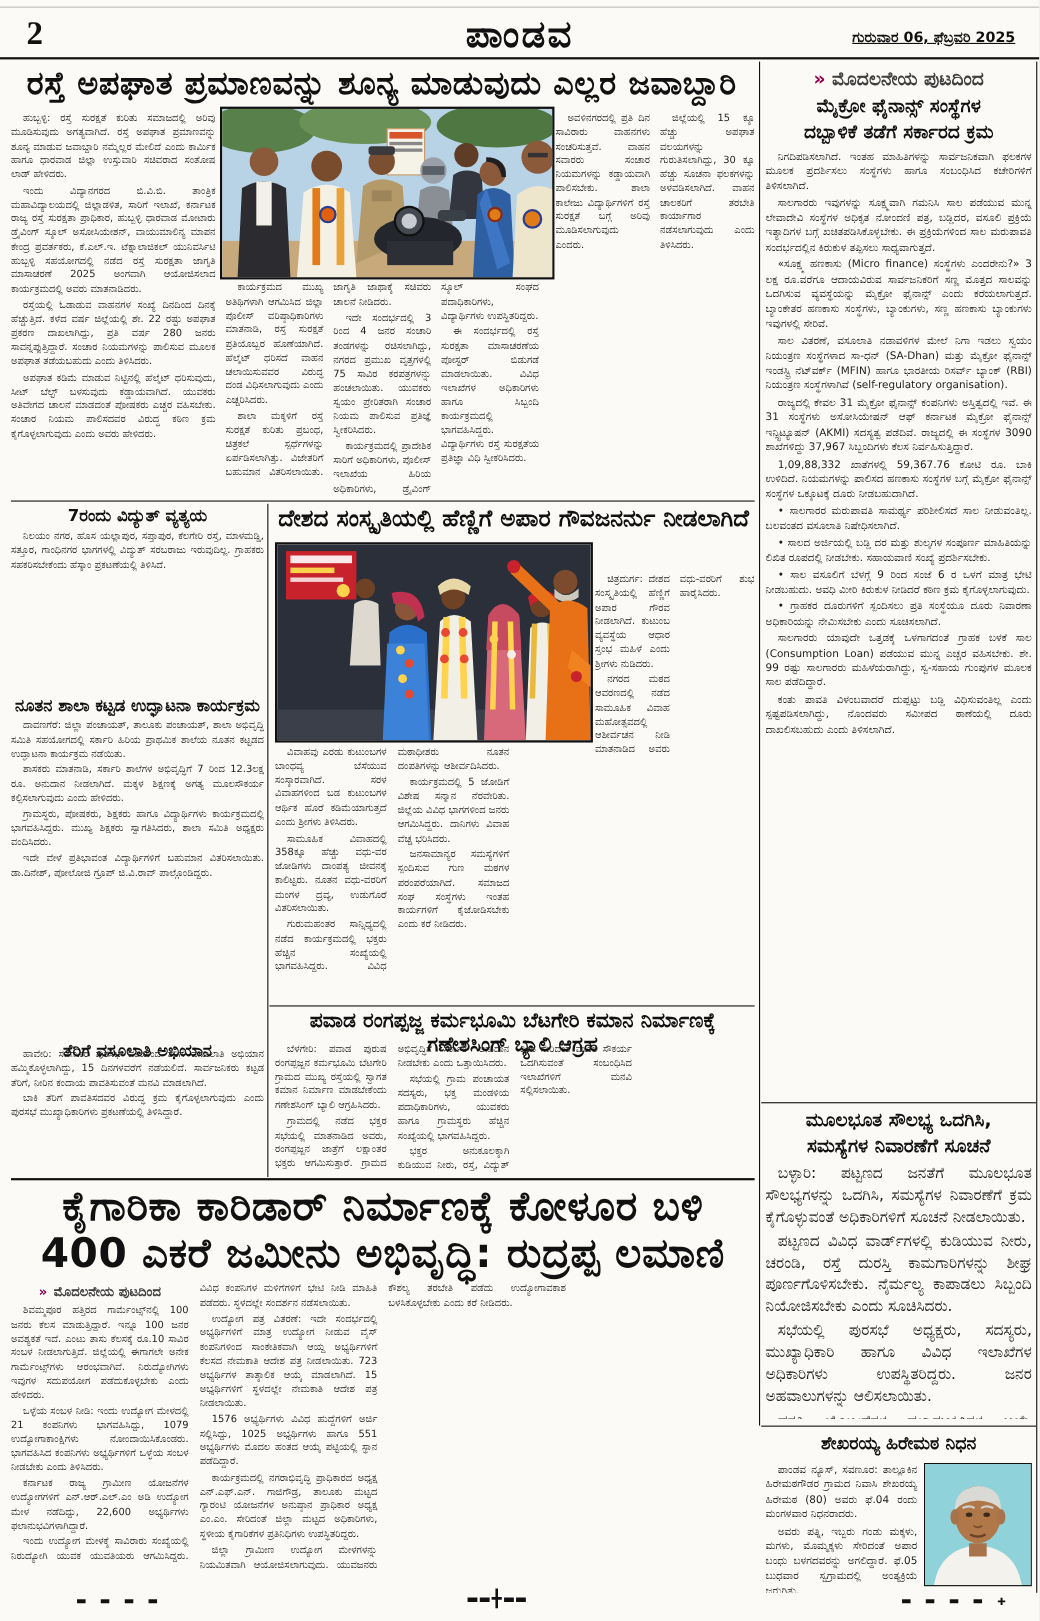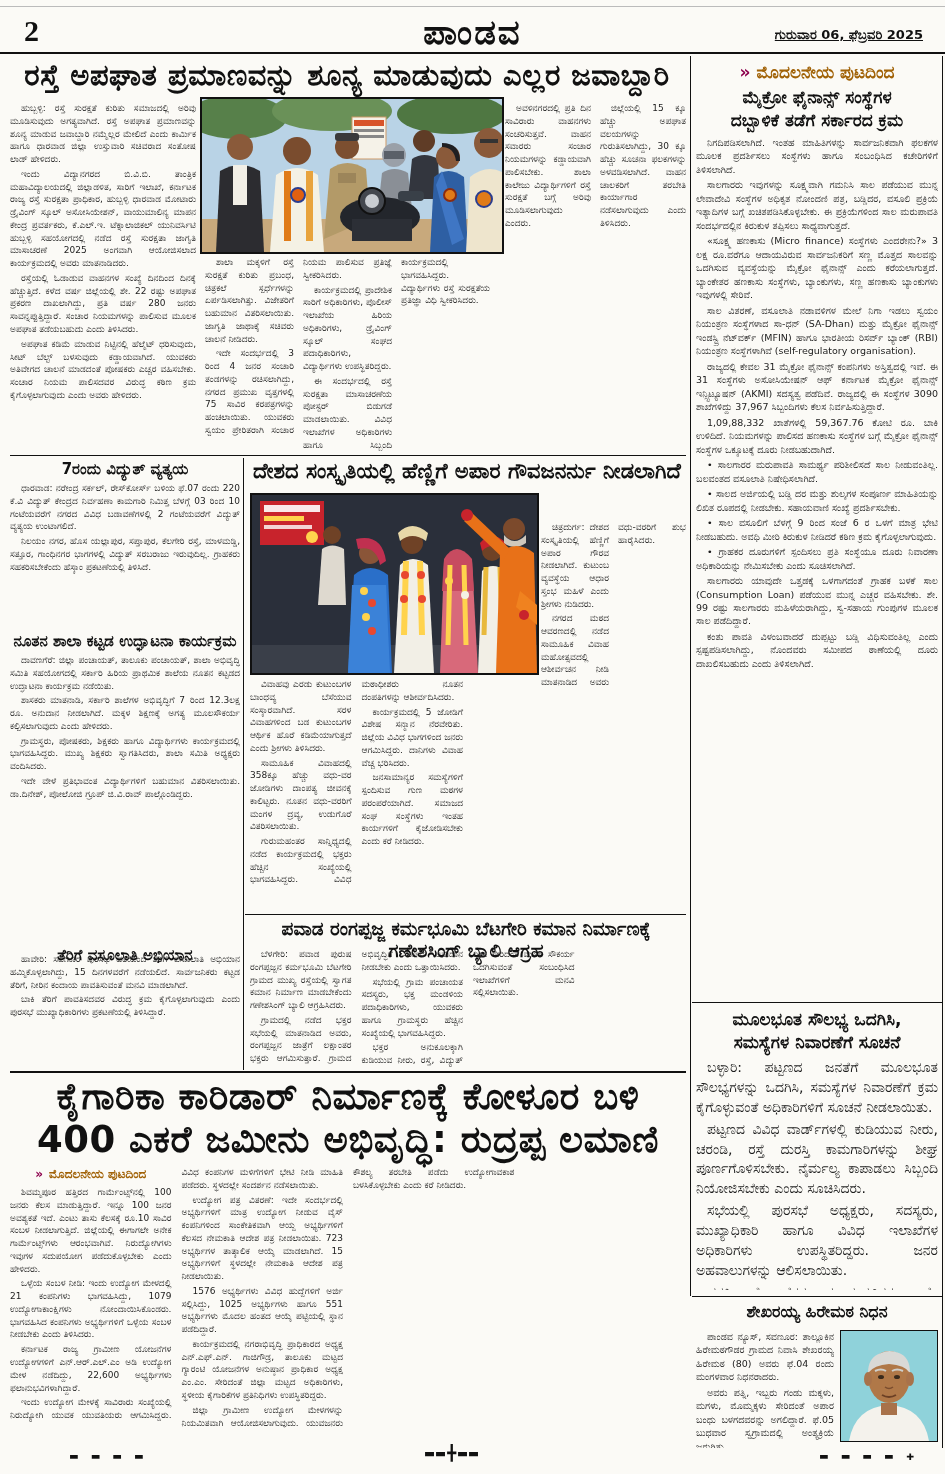--- a/index.html
+++ b/index.html
@@ -16,21 +16,21 @@
   .head-main{font-size:29px;font-weight:700;text-align:center;letter-spacing:0.5px;
              font-family:"DejaVu Sans", sans-serif;}
   .head-mid{font-size:21px;font-weight:700;text-align:center;font-family:"DejaVu Sans", sans-serif;}
   .head-sub{font-size:15px;font-weight:700;text-align:center;font-family:"DejaVu Sans", sans-serif;}
   .head-big{font-size:37px;font-weight:900;text-align:center;line-height:1.15;
             font-family:"DejaVu Sans", sans-serif;letter-spacing:0.5px;}
   .head-right{font-size:17px;font-weight:700;text-align:center;line-height:1.35;
               font-family:"DejaVu Sans", sans-serif;}
   .tagrow{font-family:"DejaVu Sans", sans-serif;font-weight:700;}
   .chev{color:#8d004d;margin-right:6px;}
-  .tagtext{color:#a16207;}
+  .tagtext{color:#404040;}
   .pagenum{font-size:30px;font-weight:700;font-family:"Liberation Serif", serif;}
   .masthead{font-size:34px;font-weight:900;letter-spacing:2px;font-family:"DejaVu Sans", sans-serif;}
   .dateline{font-size:13px;font-weight:700;font-family:"DejaVu Sans", sans-serif;}
   .photo{border:2px solid #111;background:#ccc;}
   .mark{font-weight:900;font-family:"DejaVu Sans Mono", monospace;color:#111;}
 </style>
 </head>
 <body>
 
 <div id="page">
@@ -103,31 +103,31 @@
       <rect x="278" y="40" width="18" height="4" fill="#333"></rect>
     </svg>
   </div>
 
   <div class="abs bodytext cols2" style="left:505px;top:102px;width:181px;height:148px;">
       <p class="para">ಅವಳಿನಗರದಲ್ಲಿ ಪ್ರತಿ ದಿನ ಸಾವಿರಾರು ವಾಹನಗಳು ಸಂಚರಿಸುತ್ತವೆ. ವಾಹನ ಸವಾರರು ಸಂಚಾರ ನಿಯಮಗಳನ್ನು ಕಡ್ಡಾಯವಾಗಿ ಪಾಲಿಸಬೇಕು. ಶಾಲಾ ಕಾಲೇಜು ವಿದ್ಯಾರ್ಥಿಗಳಿಗೆ ರಸ್ತೆ ಸುರಕ್ಷತೆ ಬಗ್ಗೆ ಅರಿವು ಮೂಡಿಸಲಾಗುವುದು ಎಂದರು.</p>
       <p class="para">ಜಿಲ್ಲೆಯಲ್ಲಿ 15 ಕ್ಕೂ ಹೆಚ್ಚು ಅಪಘಾತ ವಲಯಗಳನ್ನು ಗುರುತಿಸಲಾಗಿದ್ದು, 30 ಕ್ಕೂ ಹೆಚ್ಚು ಸೂಚನಾ ಫಲಕಗಳನ್ನು ಅಳವಡಿಸಲಾಗಿದೆ. ವಾಹನ ಚಾಲಕರಿಗೆ ತರಬೇತಿ ಕಾರ್ಯಾಗಾರ ನಡೆಸಲಾಗುವುದು ಎಂದು ತಿಳಿಸಿದರು.</p>
     </div>
 
   <div class="abs bodytext cols5" style="left:205px;top:256px;width:481px;height:196px;">
+      <p class="para">ಕಾರ್ಯಕ್ರಮದ ಮುಖ್ಯ ಅತಿಥಿಗಳಾಗಿ ಆಗಮಿಸಿದ ಜಿಲ್ಲಾ ಪೊಲೀಸ್ ವರಿಷ್ಠಾಧಿಕಾರಿಗಳು ಮಾತನಾಡಿ, ರಸ್ತೆ ಸುರಕ್ಷತೆ ಪ್ರತಿಯೊಬ್ಬರ ಹೊಣೆಯಾಗಿದೆ. ಹೆಲ್ಮೆಟ್ ಧರಿಸದೆ ವಾಹನ ಚಲಾಯಿಸುವವರ ವಿರುದ್ಧ ದಂಡ ವಿಧಿಸಲಾಗುವುದು ಎಂದು ಎಚ್ಚರಿಸಿದರು.</p>
       <p class="para">ಶಾಲಾ ಮಕ್ಕಳಿಗೆ ರಸ್ತೆ ಸುರಕ್ಷತೆ ಕುರಿತು ಪ್ರಬಂಧ, ಚಿತ್ರಕಲೆ ಸ್ಪರ್ಧೆಗಳನ್ನು ಏರ್ಪಡಿಸಲಾಗಿತ್ತು. ವಿಜೇತರಿಗೆ ಬಹುಮಾನ ವಿತರಿಸಲಾಯಿತು. ಜಾಗೃತಿ ಜಾಥಾಕ್ಕೆ ಸಚಿವರು ಚಾಲನೆ ನೀಡಿದರು.</p>
       <p class="para">ಇದೇ ಸಂದರ್ಭದಲ್ಲಿ 3 ರಿಂದ 4 ಜನರ ಸಂಚಾರಿ ತಂಡಗಳನ್ನು ರಚಿಸಲಾಗಿದ್ದು, ನಗರದ ಪ್ರಮುಖ ವೃತ್ತಗಳಲ್ಲಿ 75 ಸಾವಿರ ಕರಪತ್ರಗಳನ್ನು ಹಂಚಲಾಯಿತು. ಯುವಕರು ಸ್ವಯಂ ಪ್ರೇರಿತರಾಗಿ ಸಂಚಾರ ನಿಯಮ ಪಾಲಿಸುವ ಪ್ರತಿಜ್ಞೆ ಸ್ವೀಕರಿಸಿದರು.</p>
       <p class="para">ಕಾರ್ಯಕ್ರಮದಲ್ಲಿ ಪ್ರಾದೇಶಿಕ ಸಾರಿಗೆ ಅಧಿಕಾರಿಗಳು, ಪೊಲೀಸ್ ಇಲಾಖೆಯ ಹಿರಿಯ ಅಧಿಕಾರಿಗಳು, ಡ್ರೈವಿಂಗ್ ಸ್ಕೂಲ್ ಸಂಘದ ಪದಾಧಿಕಾರಿಗಳು, ವಿದ್ಯಾರ್ಥಿಗಳು ಉಪಸ್ಥಿತರಿದ್ದರು.</p>
       <p class="para">ಈ ಸಂದರ್ಭದಲ್ಲಿ ರಸ್ತೆ ಸುರಕ್ಷತಾ ಮಾಸಾಚರಣೆಯ ಪೋಸ್ಟರ್ ಬಿಡುಗಡೆ ಮಾಡಲಾಯಿತು. ವಿವಿಧ ಇಲಾಖೆಗಳ ಅಧಿಕಾರಿಗಳು ಹಾಗೂ ಸಿಬ್ಬಂದಿ ಕಾರ್ಯಕ್ರಮದಲ್ಲಿ ಭಾಗವಹಿಸಿದ್ದರು. ವಿದ್ಯಾರ್ಥಿಗಳು ರಸ್ತೆ ಸುರಕ್ಷತೆಯ ಪ್ರತಿಜ್ಞಾ ವಿಧಿ ಸ್ವೀಕರಿಸಿದರು.</p>
     </div>
 
   <div class="abs rule" style="left:10px;top:455px;width:676px;height:1px;"></div>
 
   <div class="abs head-sub" style="left:10px;top:460px;width:230px;">7ರಂದು ವಿದ್ಯುತ್ ವ್ಯತ್ಯಯ</div>
   <div class="abs bodytext" style="left:10px;top:482px;width:230px;height:142px;">
-      <p class="para">ಧಾರವಾಡ: ನರೇಂದ್ರ ಸರ್ಕಲ್, ರೇಸ್‌ಕೋರ್ಸ್ ಬಳಿಯ ಫೆ.07 ರಂದು 220 ಕೆ.ವಿ ವಿದ್ಯುತ್ ಕೇಂದ್ರದ ನಿರ್ವಹಣಾ ಕಾಮಗಾರಿ ನಿಮಿತ್ತ ಬೆಳಗ್ಗೆ 03 ರಿಂದ 10 ಗಂಟೆಯವರೆಗೆ ನಗರದ ವಿವಿಧ ಬಡಾವಣೆಗಳಲ್ಲಿ 2 ಗಂಟೆಯವರೆಗೆ ವಿದ್ಯುತ್ ವ್ಯತ್ಯಯ ಉಂಟಾಗಲಿದೆ.</p>
       <p class="para">ನಿಲಯಂ ನಗರ, ಹೊಸ ಯಲ್ಲಾಪುರ, ಸಪ್ತಾಪುರ, ಕೆಲಗೇರಿ ರಸ್ತೆ, ಮಾಳಮಡ್ಡಿ, ಸತ್ತೂರ, ಗಾಂಧಿನಗರ ಭಾಗಗಳಲ್ಲಿ ವಿದ್ಯುತ್ ಸರಬರಾಜು ಇರುವುದಿಲ್ಲ. ಗ್ರಾಹಕರು ಸಹಕರಿಸಬೇಕೆಂದು ಹೆಸ್ಕಾಂ ಪ್ರಕಟಣೆಯಲ್ಲಿ ತಿಳಿಸಿದೆ.</p>
     </div>
 
   <div class="abs head-sub" style="left:10px;top:632px;width:230px;">ನೂತನ ಶಾಲಾ ಕಟ್ಟಡ ಉದ್ಘಾಟನಾ ಕಾರ್ಯಕ್ರಮ</div>
   <div class="abs bodytext" style="left:10px;top:654px;width:230px;height:284px;">
       <p class="para">ದಾವಣಗೆರೆ: ಜಿಲ್ಲಾ ಪಂಚಾಯತ್, ತಾಲೂಕು ಪಂಚಾಯತ್, ಶಾಲಾ ಅಭಿವೃದ್ಧಿ ಸಮಿತಿ ಸಹಯೋಗದಲ್ಲಿ ಸರ್ಕಾರಿ ಹಿರಿಯ ಪ್ರಾಥಮಿಕ ಶಾಲೆಯ ನೂತನ ಕಟ್ಟಡದ ಉದ್ಘಾಟನಾ ಕಾರ್ಯಕ್ರಮ ನಡೆಯಿತು.</p>
       <p class="para">ಶಾಸಕರು ಮಾತನಾಡಿ, ಸರ್ಕಾರಿ ಶಾಲೆಗಳ ಅಭಿವೃದ್ಧಿಗೆ 7 ರಿಂದ 12.3ಲಕ್ಷ ರೂ. ಅನುದಾನ ನೀಡಲಾಗಿದೆ. ಮಕ್ಕಳ ಶಿಕ್ಷಣಕ್ಕೆ ಅಗತ್ಯ ಮೂಲಸೌಕರ್ಯ ಕಲ್ಪಿಸಲಾಗುವುದು ಎಂದು ಹೇಳಿದರು.</p>
       <p class="para">ಗ್ರಾಮಸ್ಥರು, ಪೋಷಕರು, ಶಿಕ್ಷಕರು ಹಾಗೂ ವಿದ್ಯಾರ್ಥಿಗಳು ಕಾರ್ಯಕ್ರಮದಲ್ಲಿ ಭಾಗವಹಿಸಿದ್ದರು. ಮುಖ್ಯ ಶಿಕ್ಷಕರು ಸ್ವಾಗತಿಸಿದರು, ಶಾಲಾ ಸಮಿತಿ ಅಧ್ಯಕ್ಷರು ವಂದಿಸಿದರು.</p>
       <p class="para">ಇದೇ ವೇಳೆ ಪ್ರತಿಭಾವಂತ ವಿದ್ಯಾರ್ಥಿಗಳಿಗೆ ಬಹುಮಾನ ವಿತರಿಸಲಾಯಿತು. ಡಾ.ದಿನೇಶ್, ಪೋಲೋಜಿ ಗ್ರೂಪ್ ಜಿ.ವಿ.ರಾವ್ ಪಾಲ್ಗೊಂಡಿದ್ದರು.</p>
     </div>

